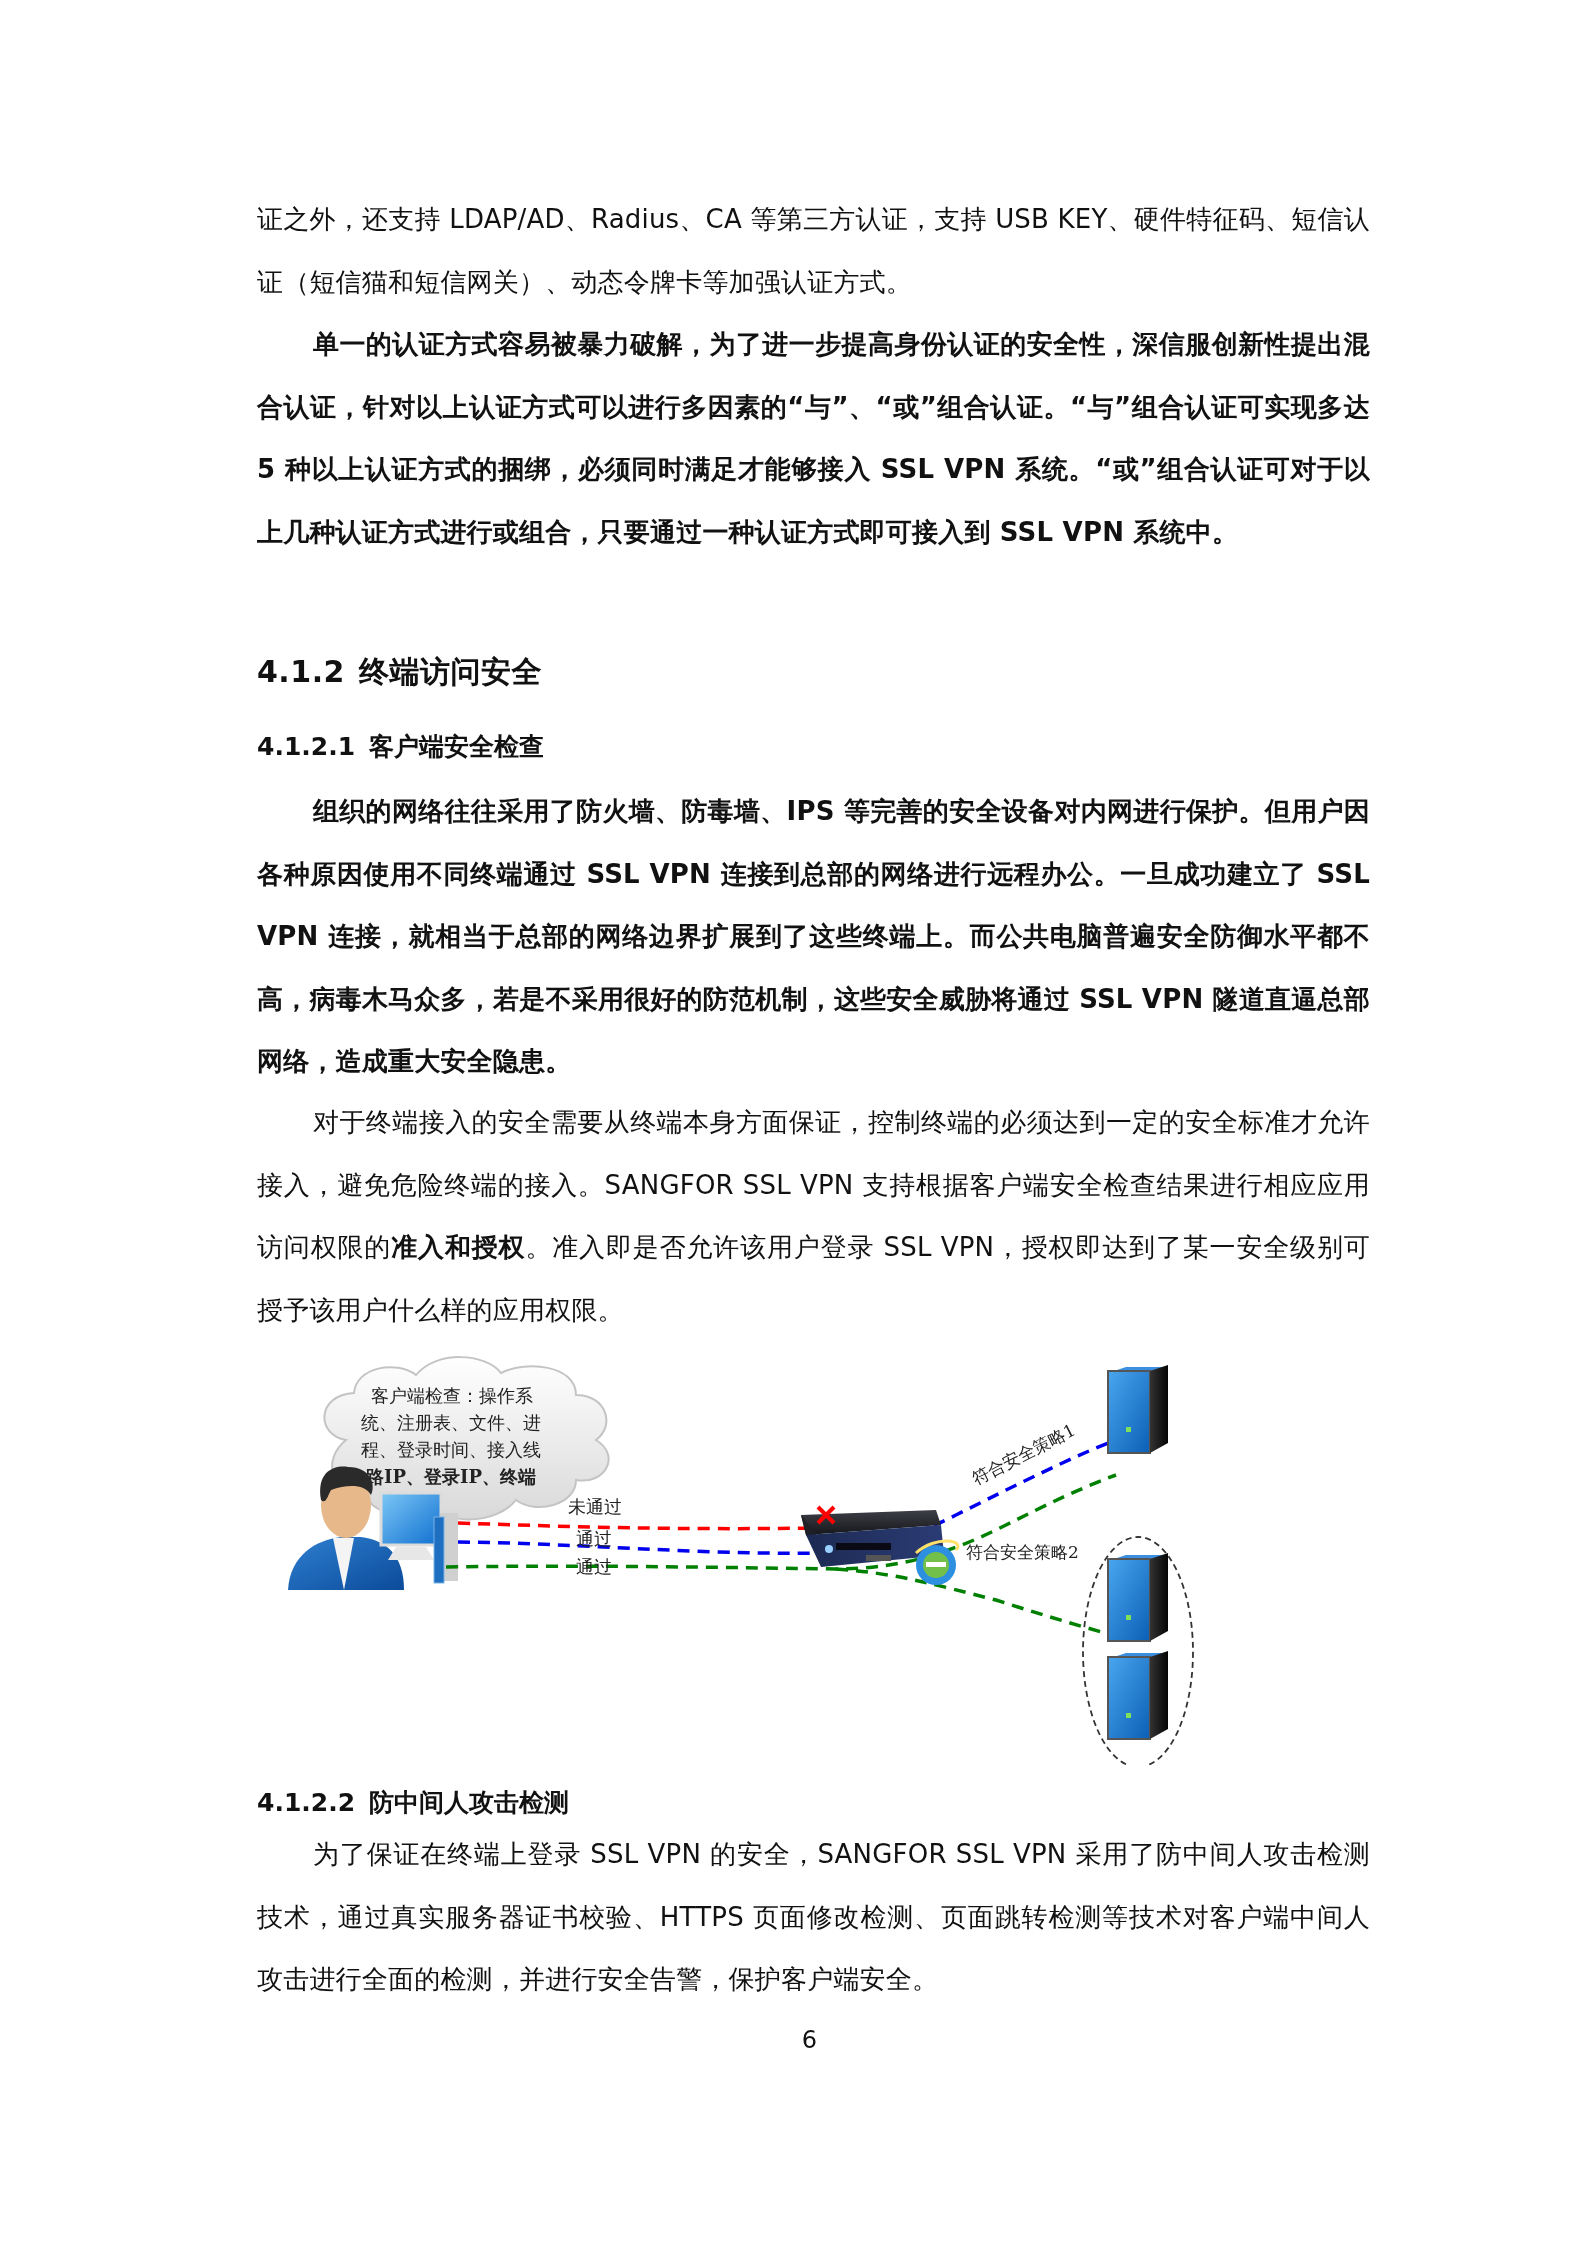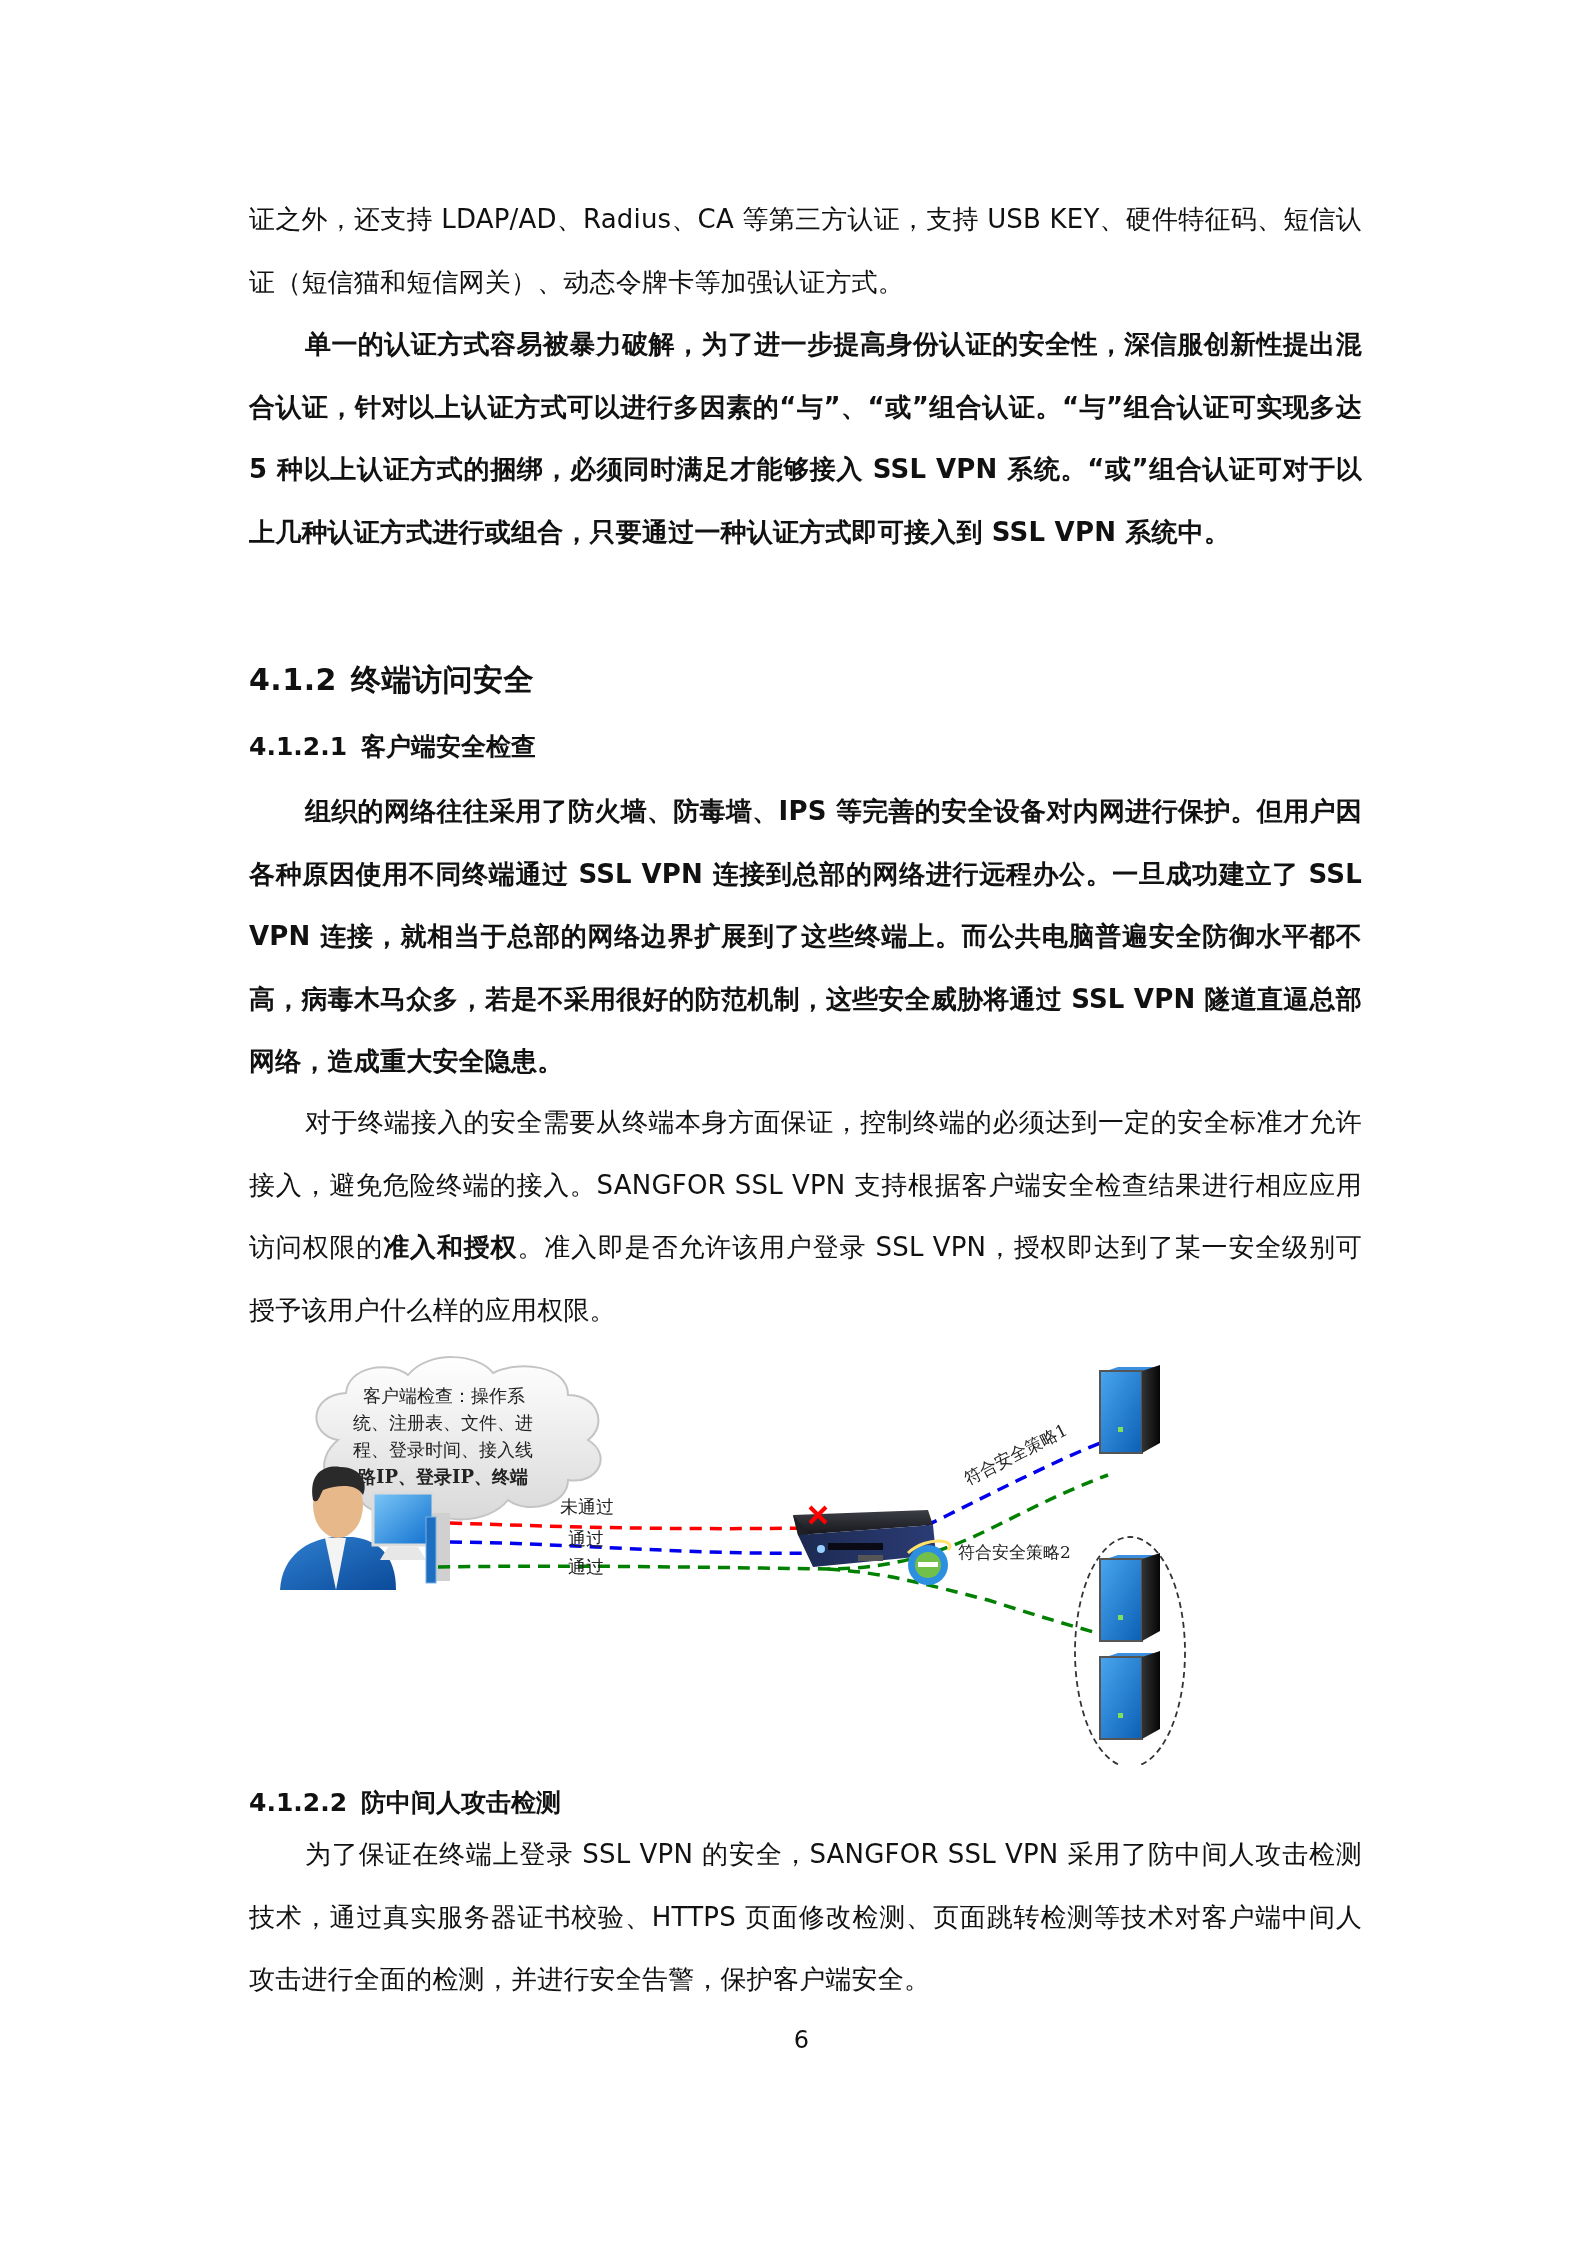--- a/index.html
+++ b/index.html
@@ -1,22 +1,22 @@
 <!DOCTYPE html>
 <html><head>
   <meta charset="utf-8">
   <style>
     html, body { margin: 0; padding: 0; background: #ffffff; }
     body { width: 1587px; height: 2245px; position: relative; overflow: hidden;
            font-family: "DejaVu Sans", "Liberation Sans", sans-serif; color: #111; }
-    .page { position: absolute; left: 8px; top: 0; width: 1444px; height: 2245px; border-radius: 31px; }
+    .page { position: absolute; left: 16px; top: 0; width: 1444px; height: 2245px; border-radius: 31px; }
     .para { position: absolute; left: 241px; width: 1113px; font-size: 26px;
             line-height: 62.5px; text-align: justify; text-justify: inter-character; letter-spacing: 0.2px; }
     .para.indent { text-indent: 56px; }
-    .h3 { position: absolute; left: 241px; font-size: 30px; font-weight: bold; letter-spacing: 0.5px; margin-top: 8px; }
+    .h3 { position: absolute; left: 241px; font-size: 30px; font-weight: bold; letter-spacing: 0.5px; }
     .h4 { position: absolute; left: 241px; font-size: 25px; font-weight: bold; }
     .h3 .num, .h4 .num { margin-right: 14px; }
     .pagenum { position: absolute; left: 0; width: 1587px; top: 2026px; text-align: center; font-size: 24px; }
     .diagram { position: absolute; left: 260px; top: 1355px; width: 1100px; height: 410px; }
     .diagram svg { width: 1100px; height: 410px; display: block; }
     .dlabel { font-family: "DejaVu Serif", "Liberation Serif", serif; fill: #222; }
     b.strong { font-weight: bold; }
   </style>
 </head>
 <body>

